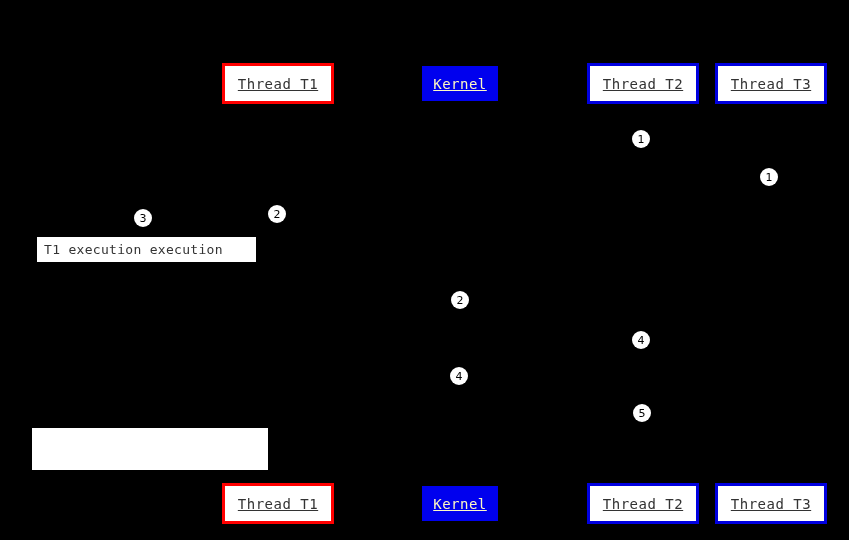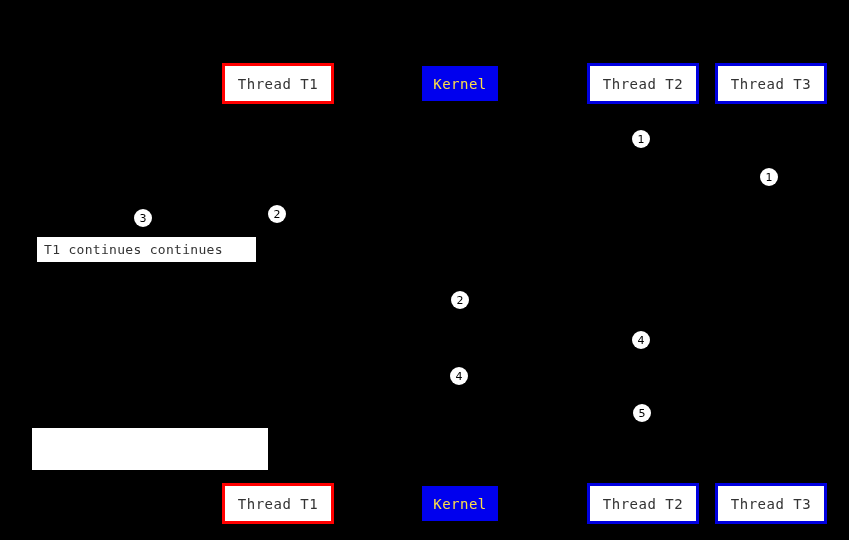--- a/index.html
+++ b/index.html
@@ -30,35 +30,36 @@
     position: absolute;
     box-sizing: border-box;
     display: flex;
     align-items: center;
     justify-content: center;
     font-family: "DejaVu Sans Mono", "Liberation Mono", monospace;
     font-size: 14px;
     letter-spacing: 0.5px;
     white-space: nowrap;
     line-height: 1;
+    text-decoration: underline;
   }
   .participant.boxed {
     background: #ffffff;
     color: #333333;
   }
   .participant.red {
     border: 3px solid #ff0000;
   }
   .participant.blue {
     border: 3px solid #0000e0;
     text-align: right;
   }
   .participant.filled {
     background: #0000ee;
-    color: #fde047;
+    color: #fef9c3;
     border: none;
     align-items: center;
   }
 
   
   .lifeline {
     position: absolute;
     width: 1px;
     background: #000000;
   }
@@ -155,21 +156,21 @@
     <div class="participant boxed blue" style="left: 587px; top: 483px; width: 112px; height: 41px;">
       <span>Thread T2</span>
     </div>
     <div class="participant boxed blue" style="left: 715px; top: 483px; width: 112px; height: 41px;">
       <span>Thread T3</span>
     </div>
   </div>
 
 <div id="notes">
     <div class="note" style="left: 36px; top: 236px; width: 221px; height: 27px;">
-      <span>T1 continues continues</span>
+      <span>T1 execution execution</span>
     </div>
     <div class="note blank" style="left: 32px; top: 428px; width: 236px; height: 42px;">
       <span></span>
     </div>
   </div>
 
 <div id="bullets">
     <div class="step-bullet" style="left: 632px; top: 130px;">
       <span>1</span>
     </div>

